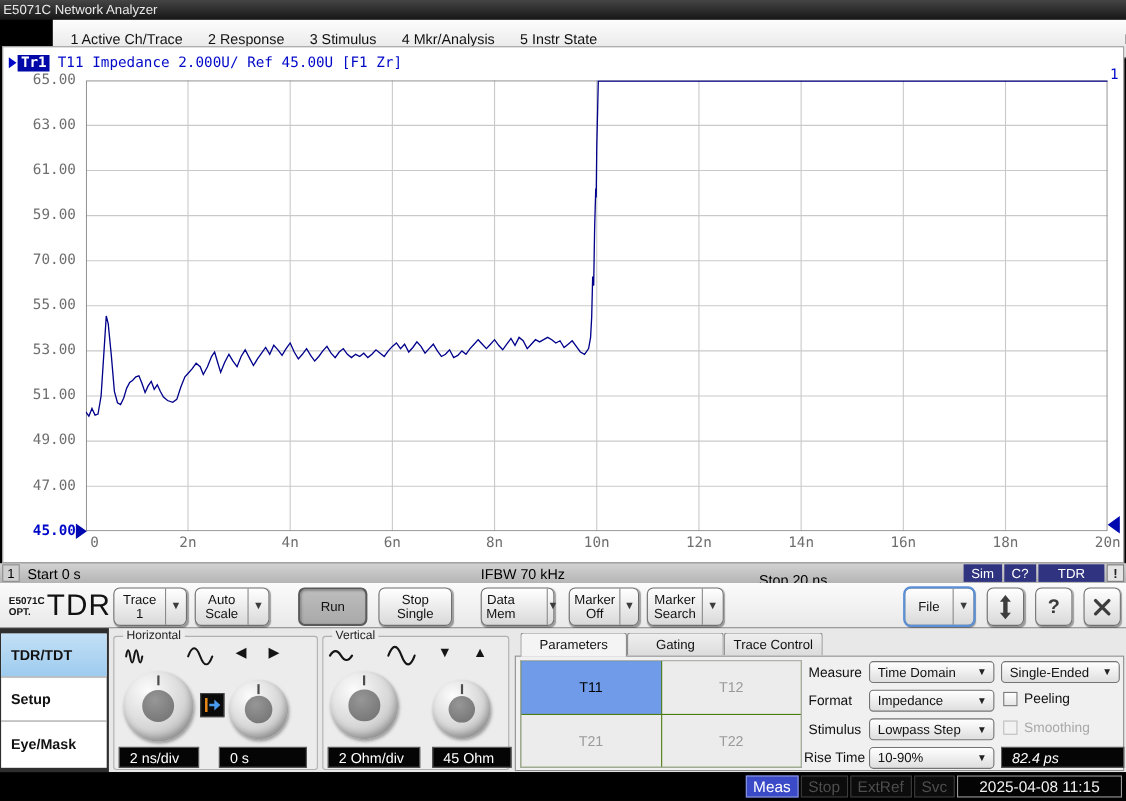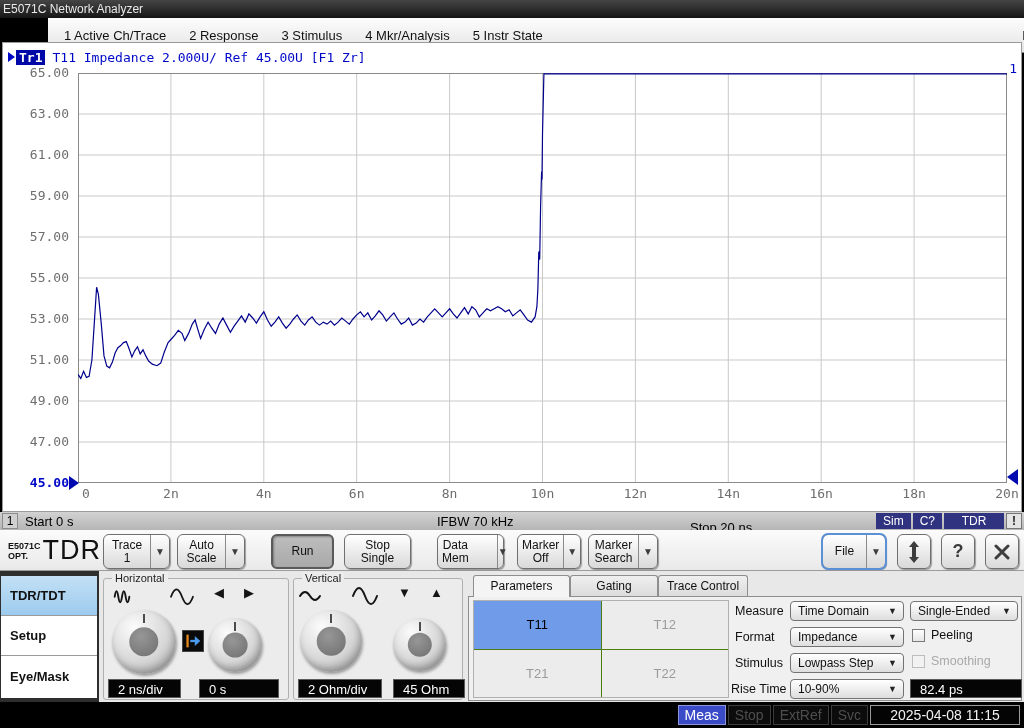--- a/index.html
+++ b/index.html
@@ -147,21 +147,21 @@
   <div id="traceinfo">
     <span class="tri"></span>
     <span class="badge">Tr1</span>
     <span>T11 Impedance 2.000U/ Ref 45.00U [F1 Zr]</span>
   </div>
   <div id="yticks">
       <div class="tk" style="top: 22px;">65.00</div>
       <div class="tk" style="top: 63px;">63.00</div>
       <div class="tk" style="top: 104px;">61.00</div>
       <div class="tk" style="top: 145px;">59.00</div>
-      <div class="tk" style="top: 186px;">57.00</div>
+      <div class="tk" style="top: 186px;">70.00</div>
       <div class="tk" style="top: 227px;">55.00</div>
       <div class="tk" style="top: 268px;">53.00</div>
       <div class="tk" style="top: 309px;">51.00</div>
       <div class="tk" style="top: 350px;">49.00</div>
       <div class="tk" style="top: 391px;">47.00</div>
       <div class="tk ref" style="top: 432px;">45.00</div>
     </div>
   <div id="xticks">
       <div class="tk" style="left: 53px; top: 443px;">0</div>
       <div class="tk" style="left: 137.9px; top: 443px;">2n</div>
@@ -379,21 +379,21 @@
     <div class="cb disabled" style="left:443px;top:57px;">
       <span class="box"></span>
       <span>Smoothing</span>
     </div>
 
     <span class="prow-label" style="left:262px;top:85px;">Rise Time</span>
     <div class="dd" style="left:321px;top:82px;width:114px;">
       <span>10-90%</span>
         <span class="ddarrow">▼</span>
     </div>
-    <div class="readout" style="left:441px;top:82px;width:112px;">82.4 ps</div>
+    <div class="readout" style="left:441px;top:82px;width:112px;font-style:italic;">82.4 ps</div>
   </div>
 </div>
 
 <div id="bottombar">
   <span class="cell meas">Meas</span>
   <span class="cell">Stop</span>
   <span class="cell">ExtRef</span>
   <span class="cell">Svc</span>
   <span class="cell dt">2025-04-08 11:15</span>
 </div>

